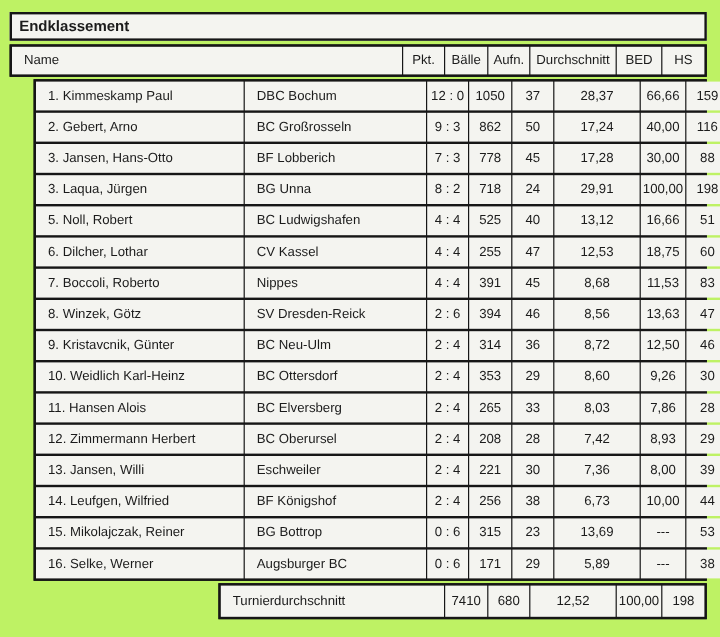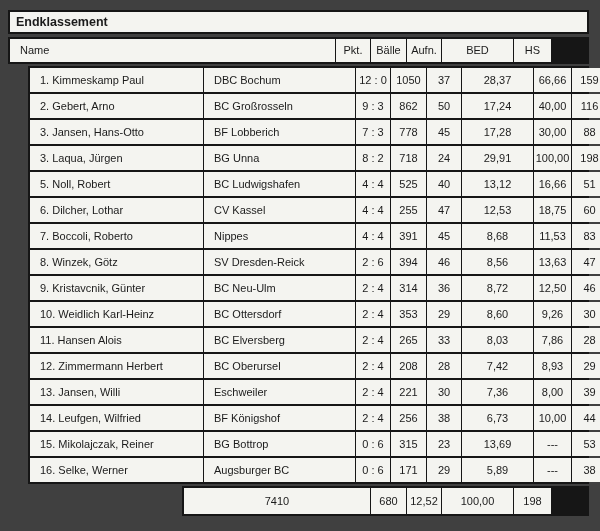--- a/index.html
+++ b/index.html
@@ -1,18 +1,18 @@
 <!DOCTYPE html>
 <html><head>
 <meta charset="utf-8">
 <style>
   html,body{margin:0;padding:0;}
   .page{
     position:relative;width:600px;height:531px;
-    background:#404040;
+    background:#bef264;
     font-family:"Liberation Sans","DejaVu Sans",sans-serif;
     color:#1b1b1b;overflow:hidden;
   }
   .twrap{position:absolute;left:8px;top:10px;width:581px;}
   .title-box{
     box-sizing:border-box;height:24px;border:2px solid #161616;background:#f4f4f0;
     display:flex;align-items:center;padding-left:6px;
     font-weight:bold;font-size:12.5px;margin-bottom:3px;
   }
   .grid{
@@ -46,20 +46,21 @@
 
     <div class="title-box">
       <span>Endklassement</span>
     </div>
 
     <div class="grid header">
       <div class="cell hname left">Name</div>
       <div class="cell">Pkt.</div>
       <div class="cell">Bälle</div>
       <div class="cell">Aufn.</div>
+      <div class="cell">Durchschnitt</div>
       <div class="cell">BED</div>
       <div class="cell">HS</div>
     </div>
 
     <div class="grid body">
 
       <div class="row">
         <div class="cell left">1. Kimmeskamp Paul</div>
         <div class="cell left">DBC Bochum</div>
         <div class="cell">12 : 0</div>
@@ -231,20 +232,21 @@
         <div class="cell">171</div>
         <div class="cell">29</div>
         <div class="cell">5,89</div>
         <div class="cell">---</div>
         <div class="cell">38</div>
       </div>
 
     </div>
 
     <div class="grid totals">
+      <div class="cell left">Turnierdurchschnitt</div>
       <div class="cell">7410</div>
       <div class="cell">680</div>
       <div class="cell">12,52</div>
       <div class="cell">100,00</div>
       <div class="cell">198</div>
     </div>
 
   </div>
 </div>
 

